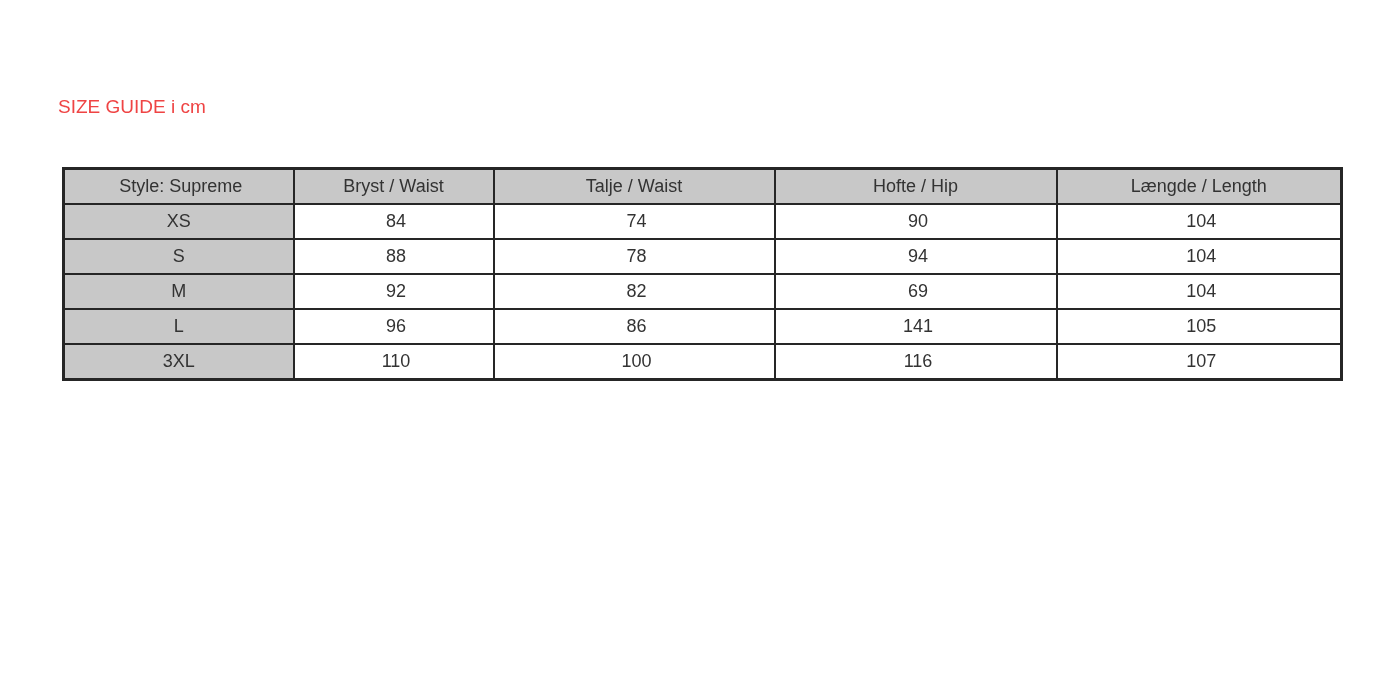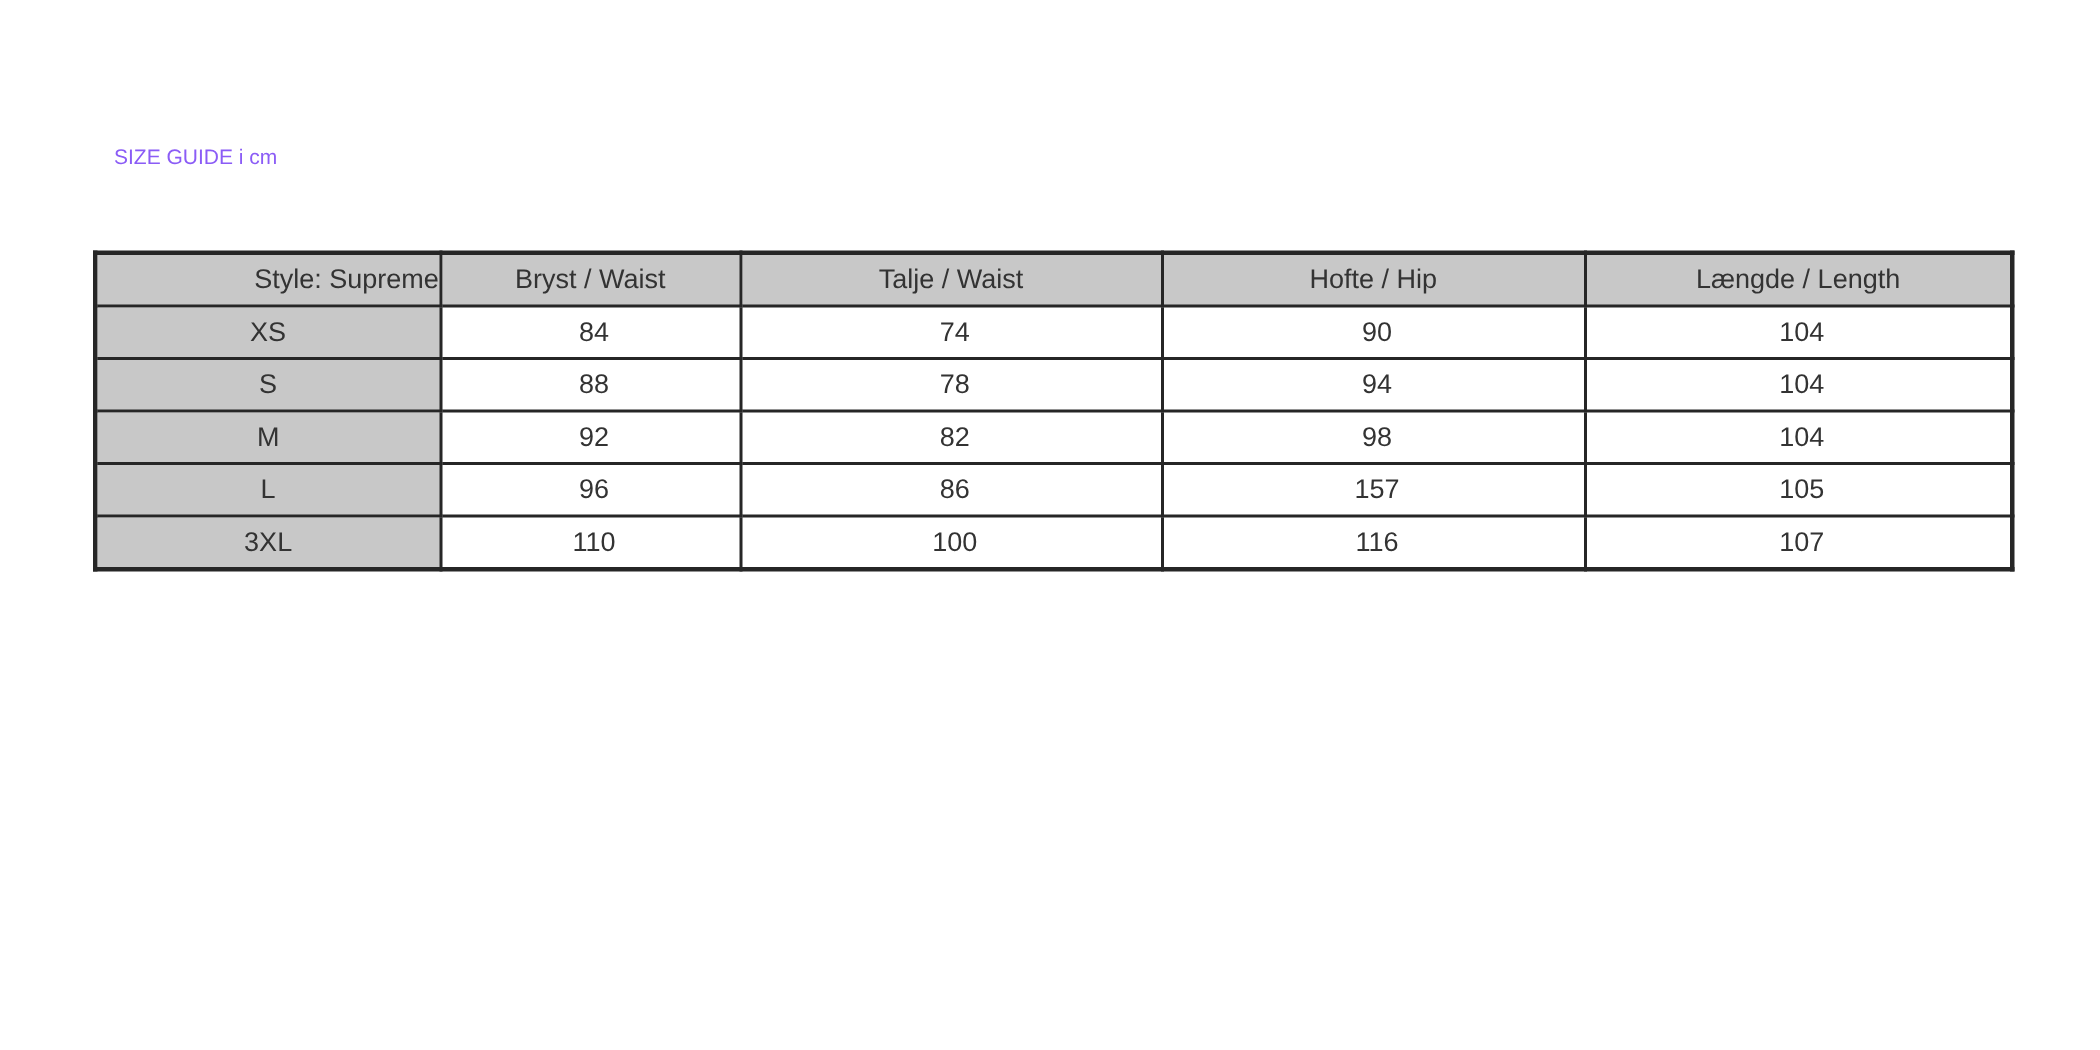--- a/index.html
+++ b/index.html
@@ -12,24 +12,24 @@
   }
   .page {
     position: relative;
     width: 1400px;
     height: 700px;
     overflow: hidden;
     background: #ffffff;
   }
   .title {
     position: absolute;
-    left: 76px;
+    left: 58px;
     top: 96px;
-    font-size: 14px;
-    color: #8b5cf6;
+    font-size: 19px;
+    color: #ef4444;
     white-space: nowrap;
   }
   table.size-table {
     position: absolute;
     left: 62px;
     top: 167px;
     width: 1278px;
     border-collapse: collapse;
     table-layout: fixed;
     border: 3px solid #262626;
@@ -42,21 +42,21 @@
     padding: 0;
     font-weight: normal;
     overflow: hidden;
     white-space: nowrap;
   }
   table.size-table thead th {
     background: #c8c8c8;
     text-align: center;
   }
   table.size-table thead th.style-cell {
-    text-align: right;
+    text-align: center;
     padding-left: 4px;
     margin-top: 18px;
   }
   table.size-table td.size-cell {
     background: #c8c8c8;
     text-align: center;
   }
   table.size-table td.value-cell {
     background: #ffffff;
     text-align: center;
@@ -129,28 +129,28 @@
           <td class="size-cell">S</td>
           <td class="value-cell">88</td>
           <td class="value-cell">78</td>
           <td class="value-cell">94</td>
           <td class="value-cell">104</td>
         </tr>
         <tr>
           <td class="size-cell">M</td>
           <td class="value-cell">92</td>
           <td class="value-cell">82</td>
-          <td class="value-cell">98</td>
+          <td class="value-cell">69</td>
           <td class="value-cell">104</td>
         </tr>
         <tr>
           <td class="size-cell">L</td>
           <td class="value-cell">96</td>
           <td class="value-cell">86</td>
-          <td class="value-cell">157</td>
+          <td class="value-cell">141</td>
           <td class="value-cell">105</td>
         </tr>
         <tr>
           <td class="size-cell">3XL</td>
           <td class="value-cell">110</td>
           <td class="value-cell">100</td>
           <td class="value-cell">116</td>
           <td class="value-cell">107</td>
         </tr>
       </tbody>

